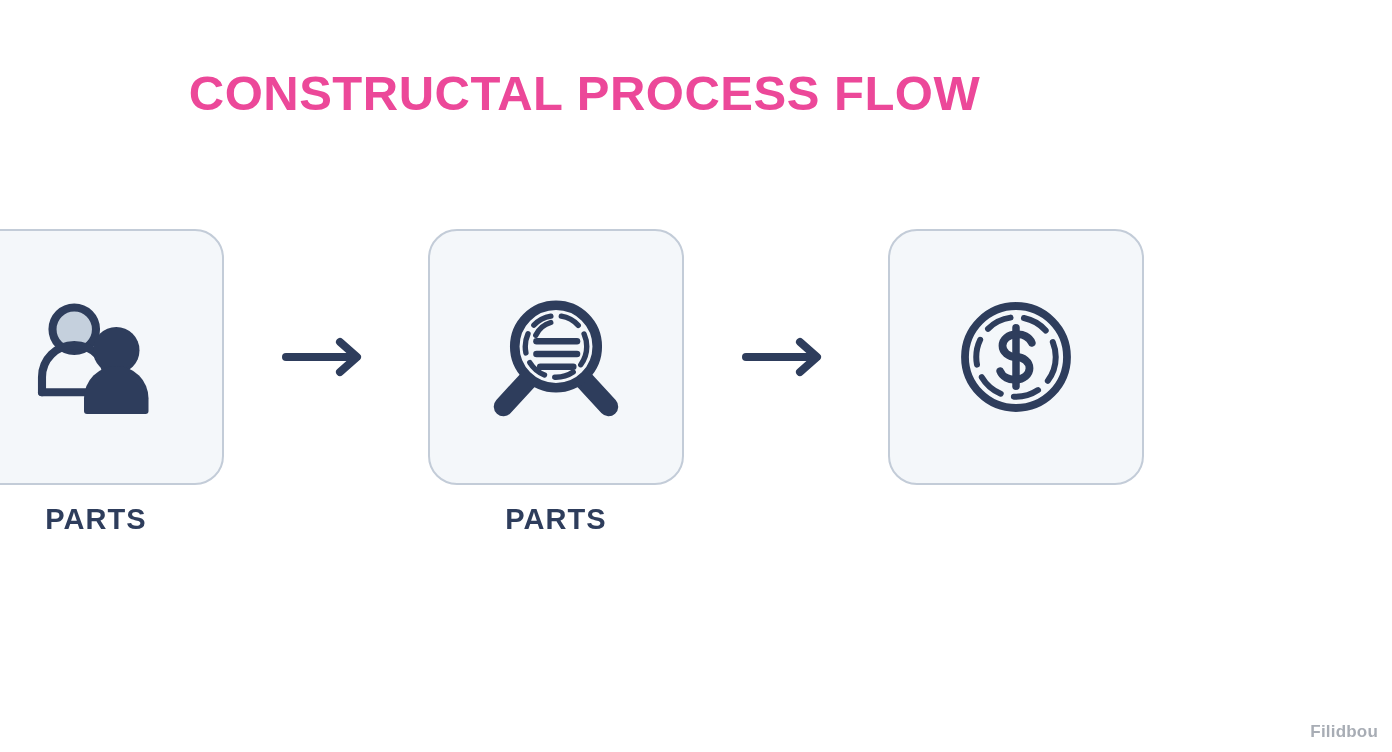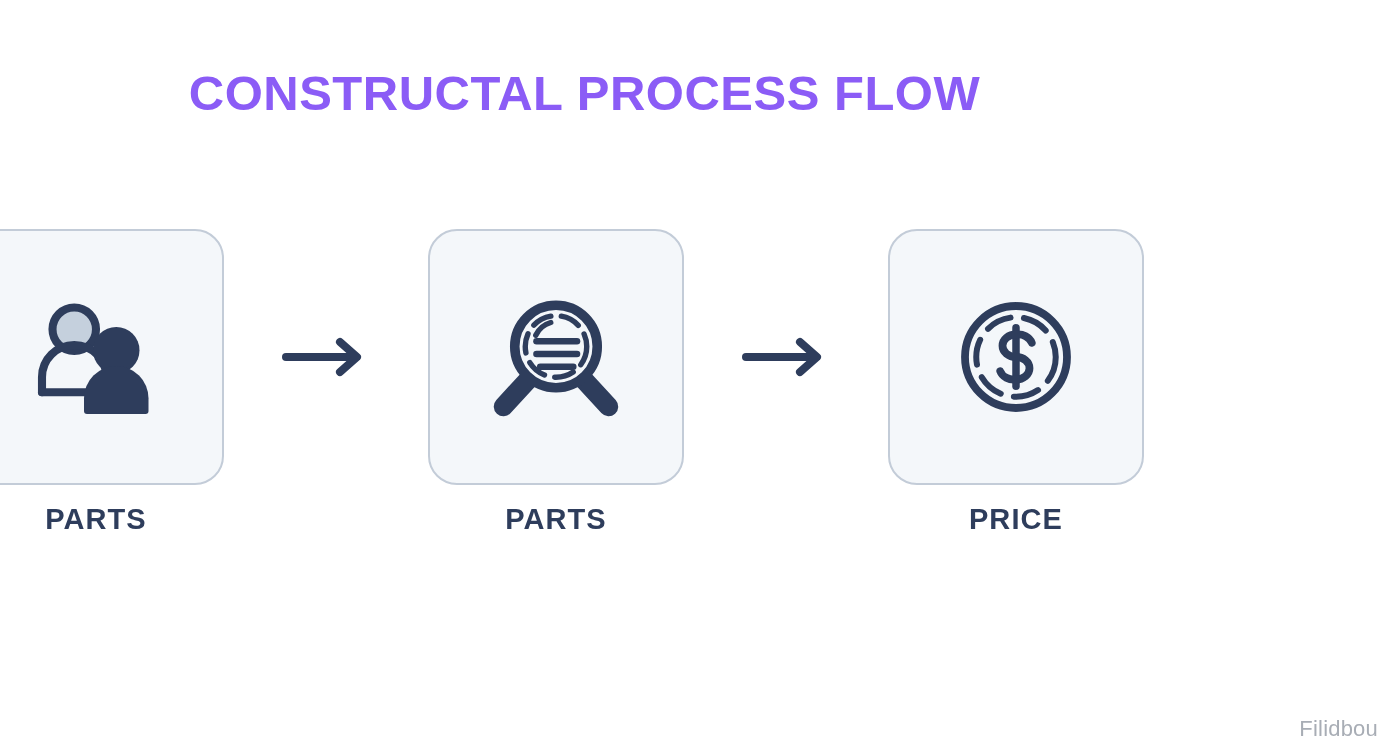--- a/index.html
+++ b/index.html
@@ -19,21 +19,21 @@
   
   .page-title {
     position: absolute;
     top: 64px;
     left: 0;
     width: 1169px;
     text-align: center;
     font-size: 49px;
     font-weight: 700;
     letter-spacing: 0.5px;
-    color: #8b5cf6;
+    color: #ec4899;
     line-height: 1.2;
     white-space: nowrap;
   }
 
   
   .flow-row {
     position: absolute;
     top: 229px;
     left: 0;
     width: 1112px;
@@ -95,22 +95,22 @@
     width: 92px;
     height: 44px;
     display: block;
   }
 
   
   .watermark {
     position: absolute;
     right: 14px;
     bottom: 10px;
-    font-size: 22px;
-    font-weight: 400;
+    font-size: 17px;
+    font-weight: 700;
     color: #a8adb5;
     letter-spacing: 0.2px;
     white-space: nowrap;
   }
 </style>
 </head>
 <body>
 
 <div class="page-title">CONSTRUCTAL PROCESS FLOW</div>
 
@@ -176,18 +176,17 @@
         <circle cx="50" cy="50" r="26.5" fill="none" stroke="#2e3d5c" stroke-width="4" stroke-linecap="round" stroke-dasharray="17 9"></circle>
 
         <path d="M50 30.5 V69.5" fill="none" stroke="#2e3d5c" stroke-width="5" stroke-linecap="round"></path>
 
         <path d="M60.5 40.5 a9.5 8 0 0 0 -10.5 -5.5
                  a9 7.5 0 0 0 0 15
                  a9 7.5 0 0 1 0 15
                  a9.5 8 0 0 1 -10.5 -5.5" fill="none" stroke="#2e3d5c" stroke-width="5.2" stroke-linecap="round" stroke-linejoin="round"></path>
       </svg>
     </div>
-    <div class="step-label">PRICE</div>
   </div>
 
 </div>
 
 <div class="watermark">Filidbou</div>
 
 </body></html>

